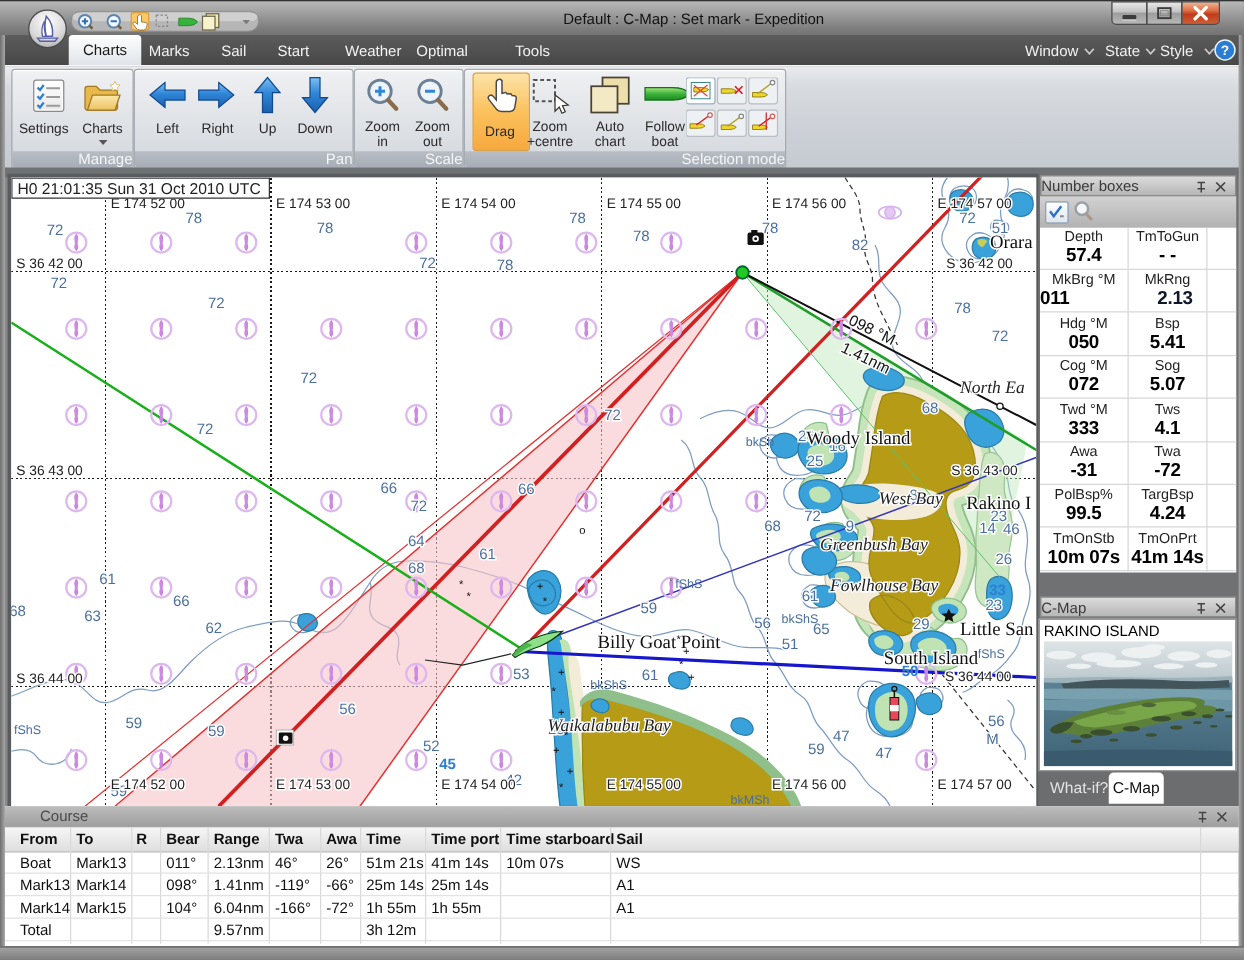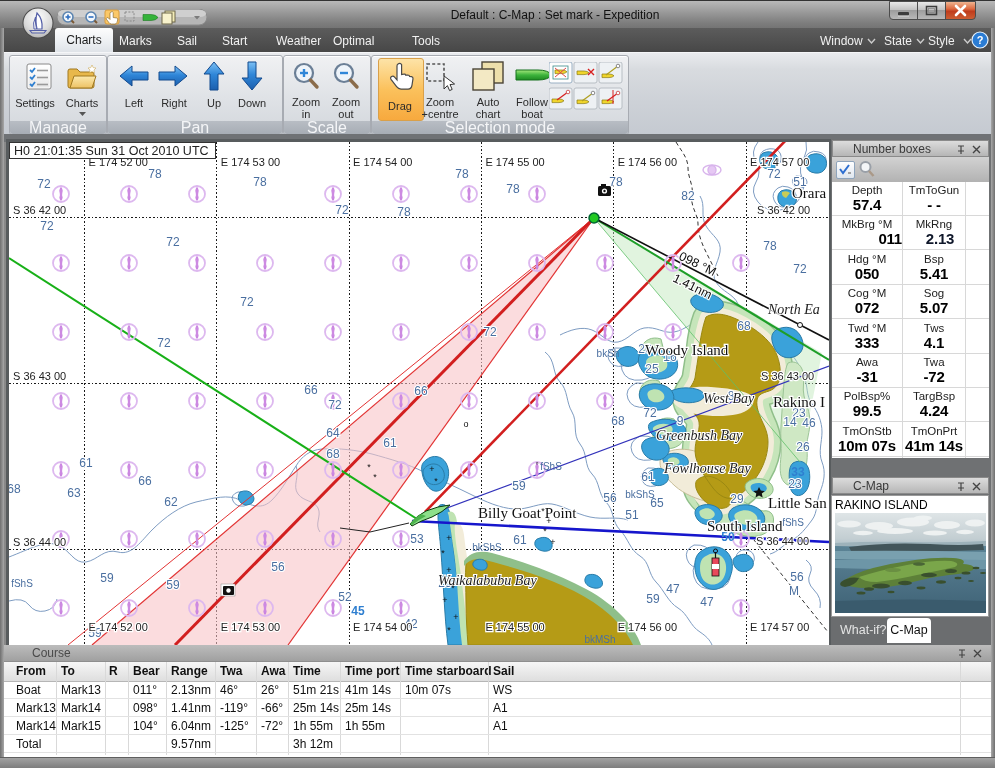--- a/index.html
+++ b/index.html
@@ -22,32 +22,32 @@
 background:linear-gradient(#fdfdfd,#eceff2 60%,#dfe3e8);border-radius:3px 3px 0 0;
 color:#1a1a1a;text-align:center;line-height:24px;font-size:12px;}
 .rmenu{position:absolute;top:2px;height:22px;color:#f0f0f0;font-size:12px;line-height:22px;}
 
 #ribbon{position:absolute;left:4px;top:52px;width:987px;height:82px;
 background:linear-gradient(#e9ebee,#d8dbdf 20%,#cdd1d7 60%,#c5cad1);border-top:1px solid #f5f6f8;}
 .rgroup{position:absolute;top:2px;height:78px;border:1px solid #a7abb2;border-radius:3px;
 background:linear-gradient(#f0f1f3,#dfe2e6 55%,#d3d7dc);box-shadow:inset 0 1px 0 #fff;}
 .rcap{position:absolute;left:0;bottom:0;width:100%;height:13px;
 background:linear-gradient(#b8bdc4,#a7adb5);border-radius:0 0 3px 3px;
-color:#f4f5f7;font-size:16px;text-align:center;line-height:13px;}
+color:#f4f5f7;font-size:12px;text-align:right;line-height:13px;}
 .rlabel{position:absolute;font-size:11px;color:#2b2b2b;text-align:center;}
 .ricon{position:absolute;}
 #gap1{position:absolute;left:0px;top:134px;width:995px;height:8px;background:#6f7275;}
 
 #chartbox{position:absolute;left:6px;top:139px;width:825px;height:508px;background:#585c5e;}
 #chart{position:absolute;left:3px;top:3px;width:820px;height:503px;background:#fff;}
 
 #rpanels{position:absolute;left:831px;top:139px;width:160px;height:508px;background:#6f7173;}
 .ptitle{position:absolute;left:1px;width:157px;height:17px;
 background:linear-gradient(#dcdcdc,#b6b6b6);border:1px solid #8a8a8a;box-sizing:border-box;
-font-size:12px;color:#3a3a3a;line-height:16px;padding-left:20px;}
+font-size:12px;color:#3a3a3a;line-height:16px;padding-left:0;}
 
 #course{position:absolute;left:4px;top:645px;width:987px;height:112px;background:#fff;}
 #ctitle{position:absolute;left:0;top:0;width:987px;height:17px;
 background:linear-gradient(#bcbcbc,#a0a0a0);border-bottom:1px solid #8e8e8e;
 font-size:12px;color:#4a4a4a;line-height:16px;padding-left:28px;box-sizing:border-box;}
 #chead{position:absolute;left:0;top:17px;width:987px;height:19px;
 background:linear-gradient(#f6f6f6,#dedede);border-bottom:1px solid #b6b6b6;}
 .ch{position:absolute;top:2px;font-size:12px;font-weight:bold;color:#101010;}
 .cd{position:absolute;font-size:12px;color:#101010;}
 .cvline{position:absolute;top:17px;width:1px;height:93px;background:#d9d9d9;}
@@ -661,21 +661,21 @@
       </div>
 <div class="abs" style="left:1px;top:43px;width:157px;height:276px;background:#fff"></div>
 <div class="abs" style="left:1px;top:43px;width:157px;height:34px;border-bottom:1px solid #d8d8d8;box-sizing:border-box">
         <div class="abs" style="left:0;top:2px;width:70px;text-align:center;font-size:11.5px;color:#222">Depth</div>
         <div class="abs" style="left:0;top:14px;width:70px;text-align:center;font-size:15px;font-weight:bold;color:#000;letter-spacing:-0.2px">57.4</div>
         <div class="abs" style="left:70px;top:2px;width:64px;text-align:center;font-size:11.5px;color:#222">TmToGun</div>
         <div class="abs" style="left:70px;top:14px;width:64px;text-align:center;font-size:15px;font-weight:bold;color:#000;letter-spacing:-0.2px">- -</div>
       </div>
 <div class="abs" style="left:1px;top:77px;width:157px;height:34px;border-bottom:1px solid #d8d8d8;box-sizing:border-box">
         <div class="abs" style="left:0;top:2px;width:70px;text-align:center;font-size:11.5px;color:#222">MkBrg °M</div>
-        <div class="abs" style="left:0;top:14px;width:70px;text-align:right;font-size:15px;font-weight:bold;color:#000;letter-spacing:-0.2px">011</div>
+        <div class="abs" style="left:0;top:14px;width:70px;text-align:left;font-size:15px;font-weight:bold;color:#000;letter-spacing:-0.2px">011</div>
         <div class="abs" style="left:70px;top:2px;width:64px;text-align:center;font-size:11.5px;color:#222">MkRng</div>
         <div class="abs" style="left:70px;top:14px;width:76px;text-align:center;font-size:15px;font-weight:bold;color:#0f172a;letter-spacing:-0.2px">2.13</div>
       </div>
 <div class="abs" style="left:1px;top:112px;width:157px;height:34px;border-bottom:1px solid #d8d8d8;box-sizing:border-box">
         <div class="abs" style="left:0;top:2px;width:70px;text-align:center;font-size:11.5px;color:#222">Hdg °M</div>
         <div class="abs" style="left:0;top:14px;width:70px;text-align:center;font-size:15px;font-weight:bold;color:#000;letter-spacing:-0.2px">050</div>
         <div class="abs" style="left:70px;top:2px;width:64px;text-align:center;font-size:11.5px;color:#222">Bsp</div>
         <div class="abs" style="left:70px;top:14px;width:64px;text-align:center;font-size:15px;font-weight:bold;color:#000;letter-spacing:-0.2px">5.41</div>
       </div>
 <div class="abs" style="left:1px;top:146px;width:157px;height:34px;border-bottom:1px solid #d8d8d8;box-sizing:border-box">
@@ -830,21 +830,21 @@
 <div class="cd" style="left:216px;top:56px">-119°</div>
 <div class="cd" style="left:257px;top:56px">-66°</div>
 <div class="cd" style="left:289px;top:56px">25m 14s</div>
 <div class="cd" style="left:341px;top:56px">25m 14s</div>
 <div class="cd" style="left:489px;top:56px">A1</div>
 <div class="chline" style="top:89px"></div>
 <div class="cd" style="left:12px;top:74px">Mark14</div>
 <div class="cd" style="left:57px;top:74px">Mark15</div>
 <div class="cd" style="left:129px;top:74px">104°</div>
 <div class="cd" style="left:167px;top:74px">6.04nm</div>
-<div class="cd" style="left:216px;top:74px">-125°</div>
+<div class="cd" style="left:216px;top:74px">-166°</div>
 <div class="cd" style="left:257px;top:74px">-72°</div>
 <div class="cd" style="left:289px;top:74px">1h 55m</div>
 <div class="cd" style="left:341px;top:74px">1h 55m</div>
 <div class="cd" style="left:489px;top:74px">A1</div>
 <div class="chline" style="top:107px"></div>
 <div class="cd" style="left:12px;top:92px">Total</div>
 <div class="cd" style="left:167px;top:92px">9.57nm</div>
 <div class="cd" style="left:289px;top:92px">3h 12m</div>
 </div>
 <div id="bottomframe"></div>

